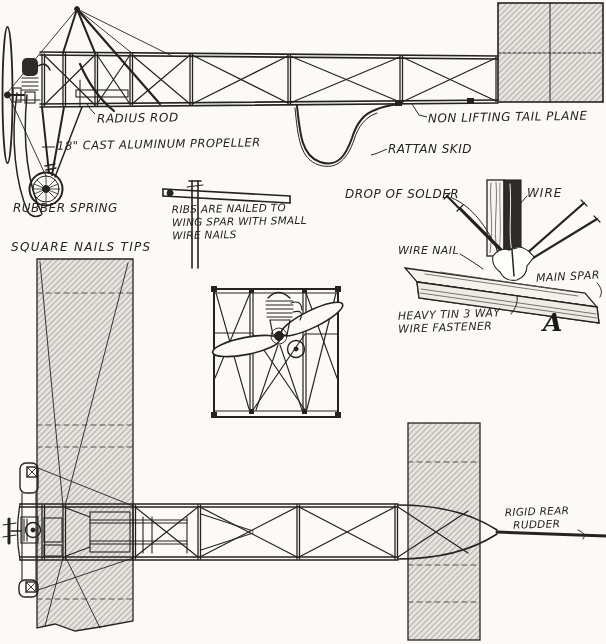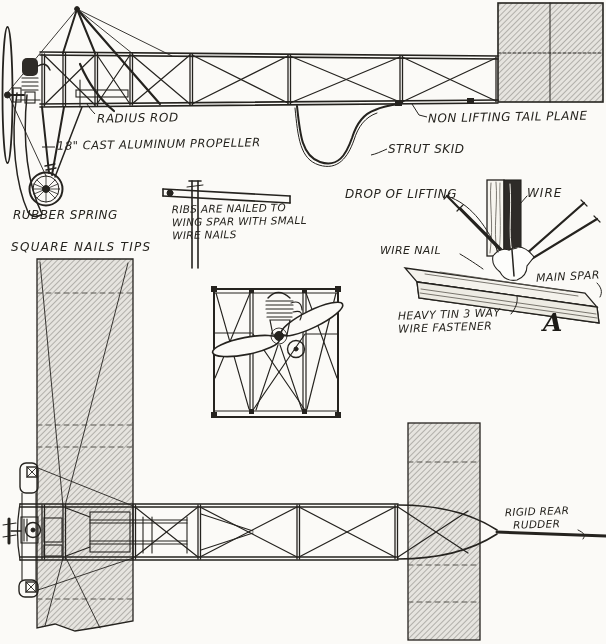--- a/index.html
+++ b/index.html
@@ -374,33 +374,33 @@
     <line x1="42" y1="147" x2="55" y2="147"></line>
     <path d="M412,104 L419,115 L427,117"></path>
     <path d="M387,149 C380,152 376,154 371,155"></path>
   </g>
 </svg>
 
 <div class="labels">
   <div class="lbl rot-1" style="left:97px;top:111px">RADIUS ROD</div>
   <div class="lbl rot-1" style="left:57px;top:137px;font-size:11.5px">18" CAST ALUMINUM PROPELLER</div>
   <div class="lbl rot-1" style="left:428px;top:110px">NON LIFTING TAIL PLANE</div>
-  <div class="lbl" style="left:388px;top:142px">STRUT SKID</div>
-  <div class="lbl" style="left:13px;top:208px">RUBBER SPRING</div>
+  <div class="lbl" style="left:388px;top:142px">RATTAN SKID</div>
+  <div class="lbl" style="left:13px;top:201px">RUBBER SPRING</div>
   <div class="lbl" style="left:11px;top:240px;letter-spacing:1.3px">SQUARE NAILS TIPS</div>
 
   <div class="lbl rot-1" style="left:172px;top:202px">
     <div class="sm">RIBS ARE NAILED TO</div>
     <div class="sm">WING SPAR WITH SMALL</div>
     <div class="sm">WIRE NAILS</div>
   </div>
 
-  <div class="lbl" style="left:345px;top:187px">DROP OF LIFTING</div>
+  <div class="lbl" style="left:345px;top:187px">DROP OF SOLDER</div>
   <div class="lbl" style="left:527px;top:186px;letter-spacing:1px">WIRE</div>
-  <div class="lbl md" style="left:380px;top:245px">WIRE NAIL</div>
+  <div class="lbl md" style="left:398px;top:245px">WIRE NAIL</div>
   <div class="lbl md rot-3" style="left:536px;top:271px">MAIN SPAR</div>
 
   <div class="lbl rot-2" style="left:398px;top:309px">
     <div class="md">HEAVY TIN 3 WAY</div>
     <div class="md">WIRE FASTENER</div>
   </div>
 
   <div class="lbl big-a" style="left:543px;top:308px">A</div>
 
   <div class="lbl rot-2" style="left:505px;top:505px">

